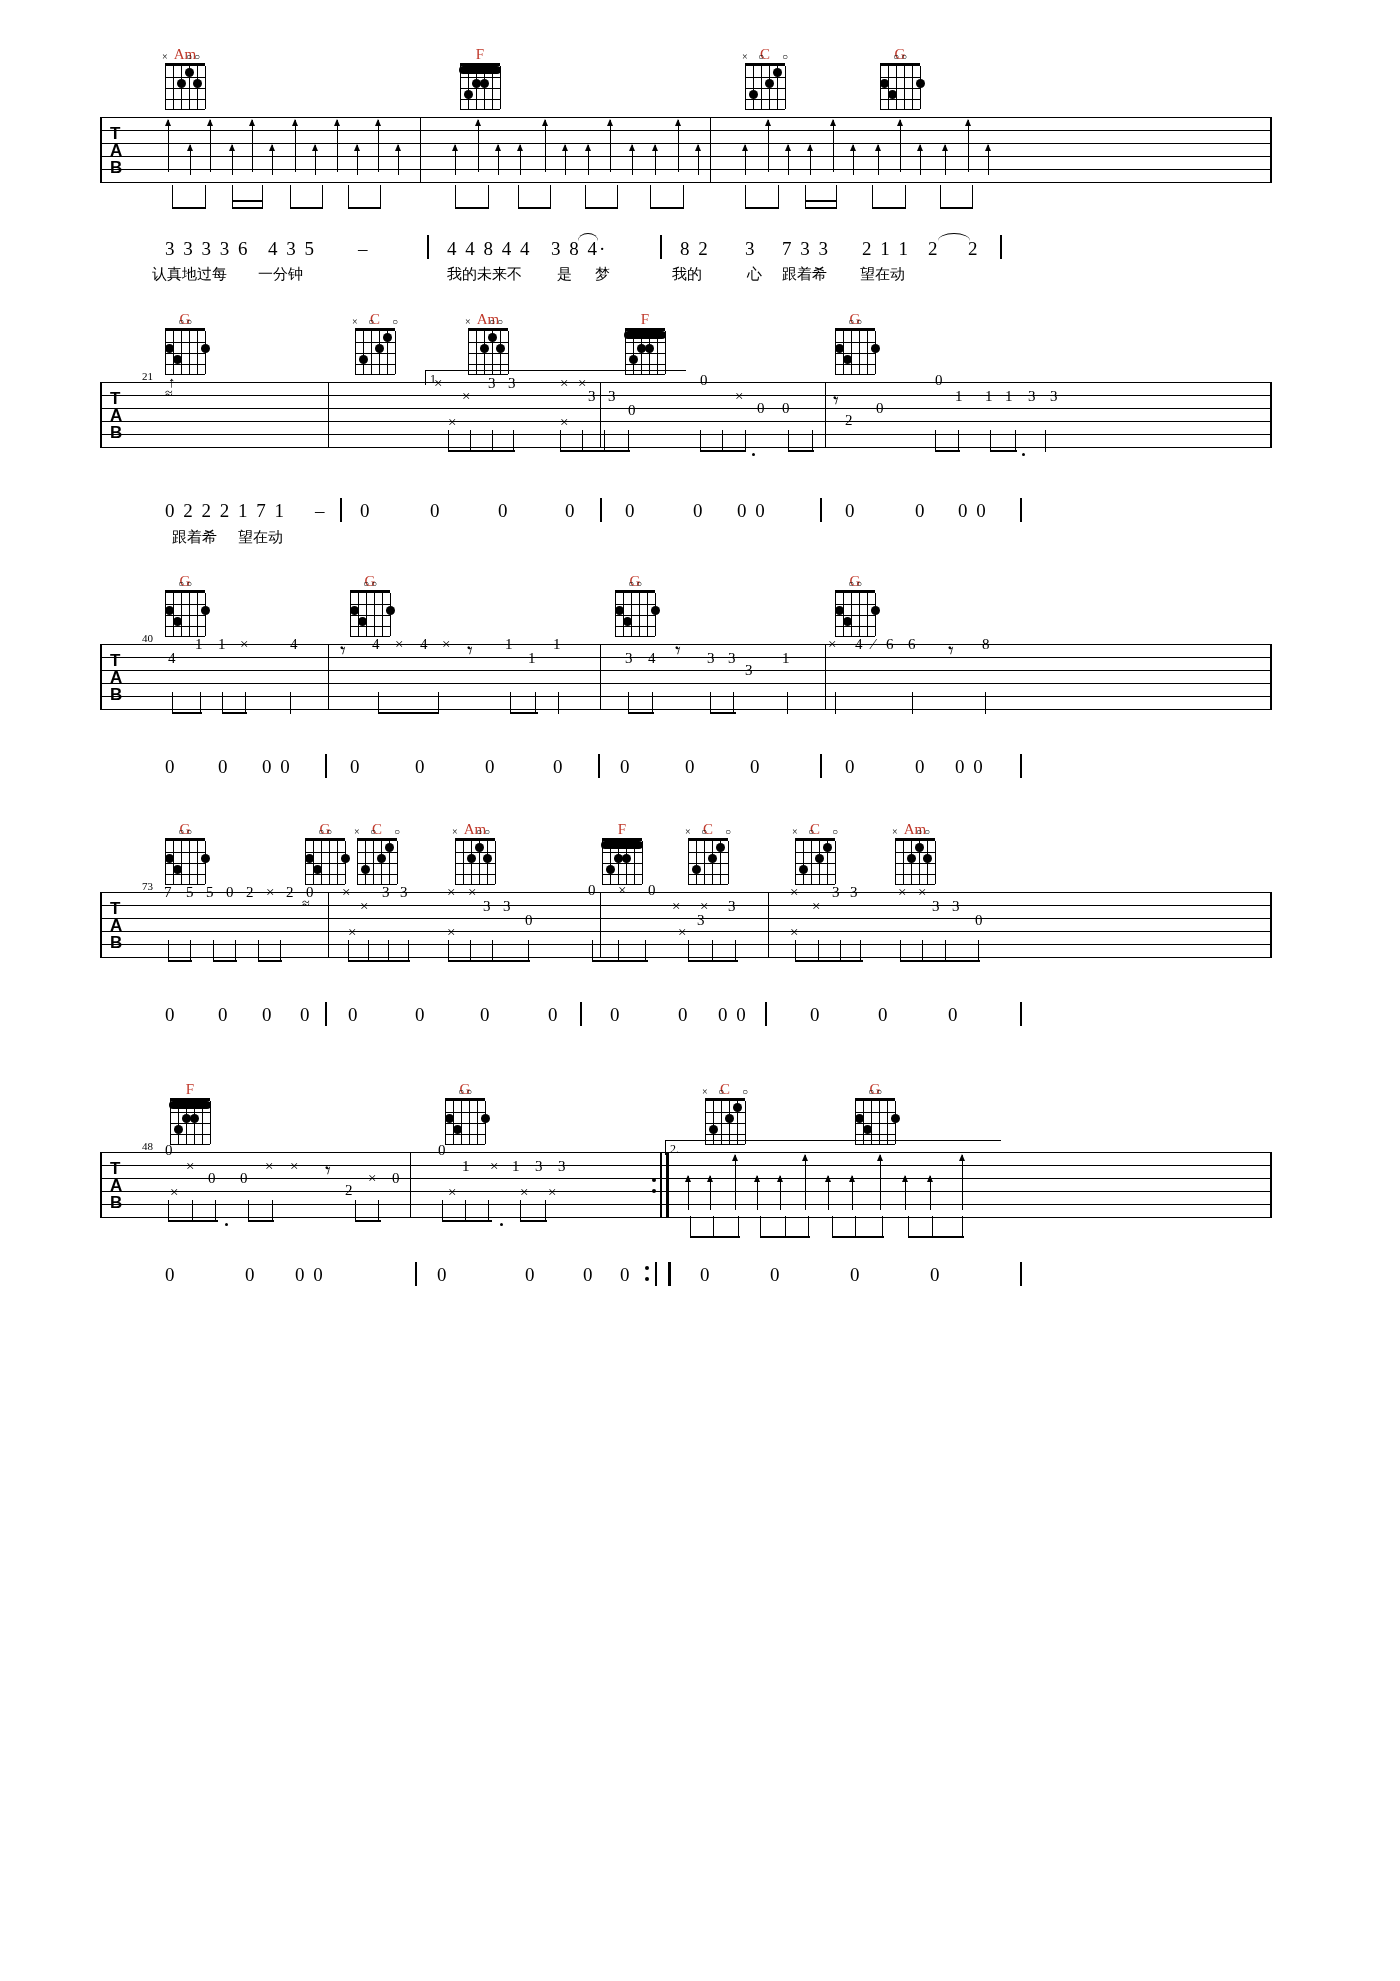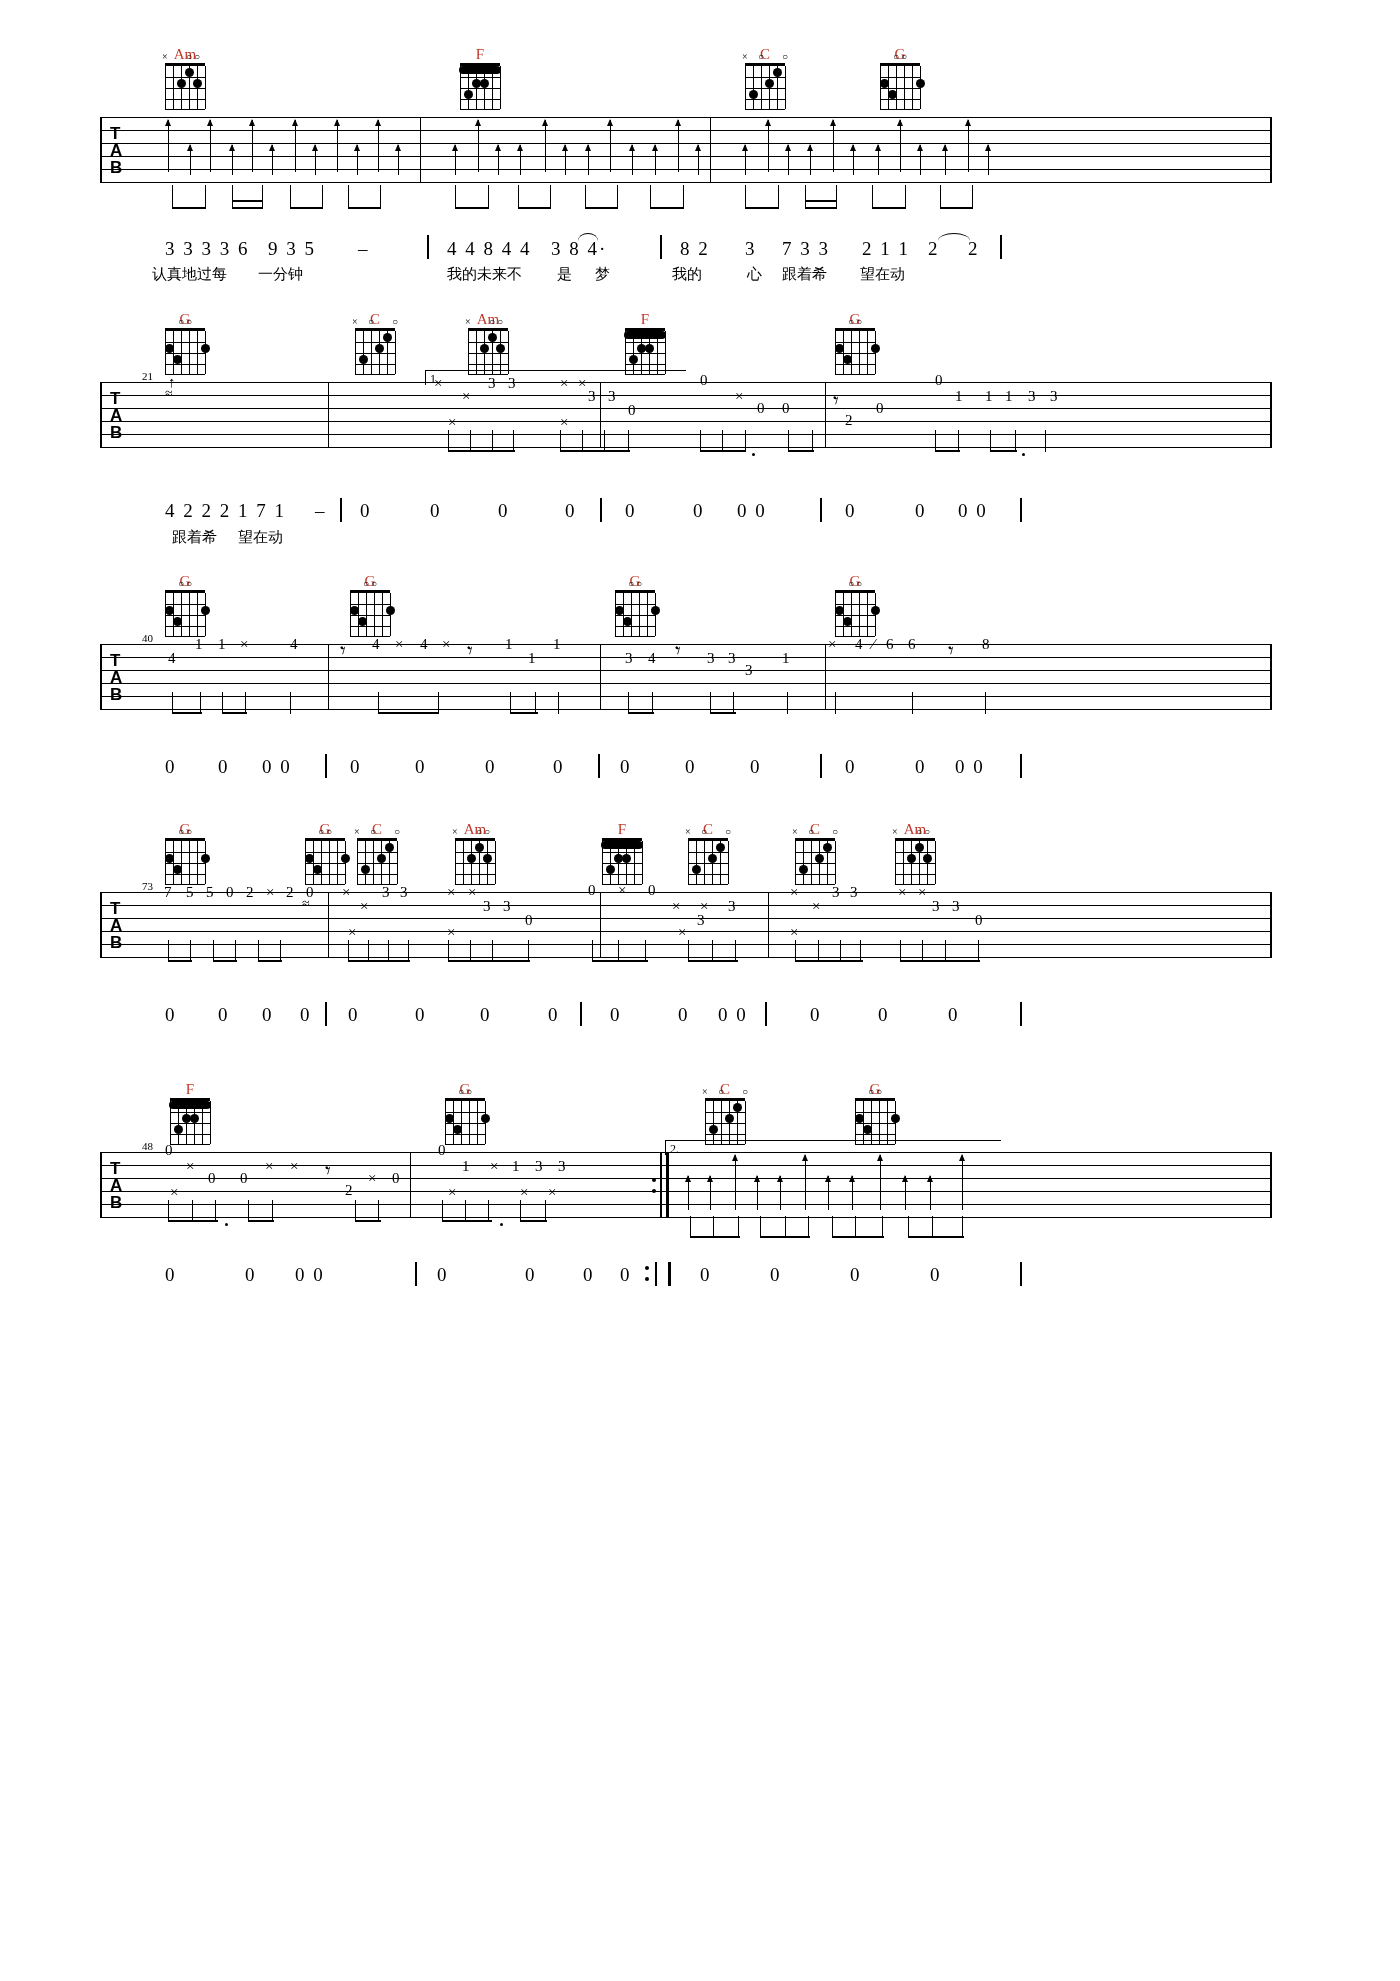--- a/index.html
+++ b/index.html
@@ -247,21 +247,21 @@
     <div class="stem" style="left:872px;top:140px;height:24px;"></div>
     <div class="stem" style="left:905px;top:140px;height:24px;"></div>
     <div class="beam" style="left:872px;top:162px;width:34px;"></div>
     <div class="stem" style="left:940px;top:140px;height:24px;"></div>
     <div class="stem" style="left:972px;top:140px;height:24px;"></div>
     <div class="beam" style="left:940px;top:162px;width:33px;"></div>
   </div>
 
   <div>
     <div class="numline" style="left:165px;top:193px;">3 3 3 3 6</div>
-    <div class="numline" style="left:268px;top:193px;">9 3 5</div>
+    <div class="numline" style="left:268px;top:193px;">4 3 5</div>
     <div class="numline" style="left:358px;top:193px;">–</div>
     <div class="numline" style="left:447px;top:193px;">4 4 8 4 4</div>
     <div class="numline" style="left:551px;top:193px;">3 8 4·</div>
     <div class="numline" style="left:680px;top:193px;">8 2</div>
     <div class="numline" style="left:745px;top:193px;">3</div>
     <div class="numline" style="left:782px;top:193px;">7 3 3</div>
     <div class="numline" style="left:862px;top:193px;">2 1 1</div>
     <div class="numline" style="left:928px;top:193px;">2</div>
     <div class="numline" style="left:968px;top:193px;">2</div>
     <div class="tie" style="left:578px;top:188px;width:20px;"></div>
@@ -476,21 +476,21 @@
     <div class="stem" style="left:958px;top:120px;height:22px;"></div>
     <div class="beam" style="left:935px;top:140px;width:25px;"></div>
     <div class="stem" style="left:990px;top:120px;height:22px;"></div>
     <div class="stem" style="left:1015px;top:120px;height:22px;"></div>
     <div class="beam" style="left:990px;top:140px;width:27px;"></div>
     <div class="dotr" style="left:1022px;top:143px;"></div>
     <div class="stem" style="left:1045px;top:120px;height:22px;"></div>
   </div>
 
   <div>
-    <div class="numline" style="left:165px;top:190px;">4 2 2 2 1 7 1</div>
+    <div class="numline" style="left:165px;top:190px;">0 2 2 2 1 7 1</div>
     <div class="numline" style="left:315px;top:190px;">–</div>
     <div class="numline" style="left:360px;top:190px;">0</div>
     <div class="numline" style="left:430px;top:190px;">0</div>
     <div class="numline" style="left:498px;top:190px;">0</div>
     <div class="numline" style="left:565px;top:190px;">0</div>
     <div class="numline" style="left:625px;top:190px;">0</div>
     <div class="numline" style="left:693px;top:190px;">0</div>
     <div class="numline" style="left:737px;top:190px;">0 0</div>
     <div class="numline" style="left:845px;top:190px;">0</div>
     <div class="numline" style="left:915px;top:190px;">0</div>

